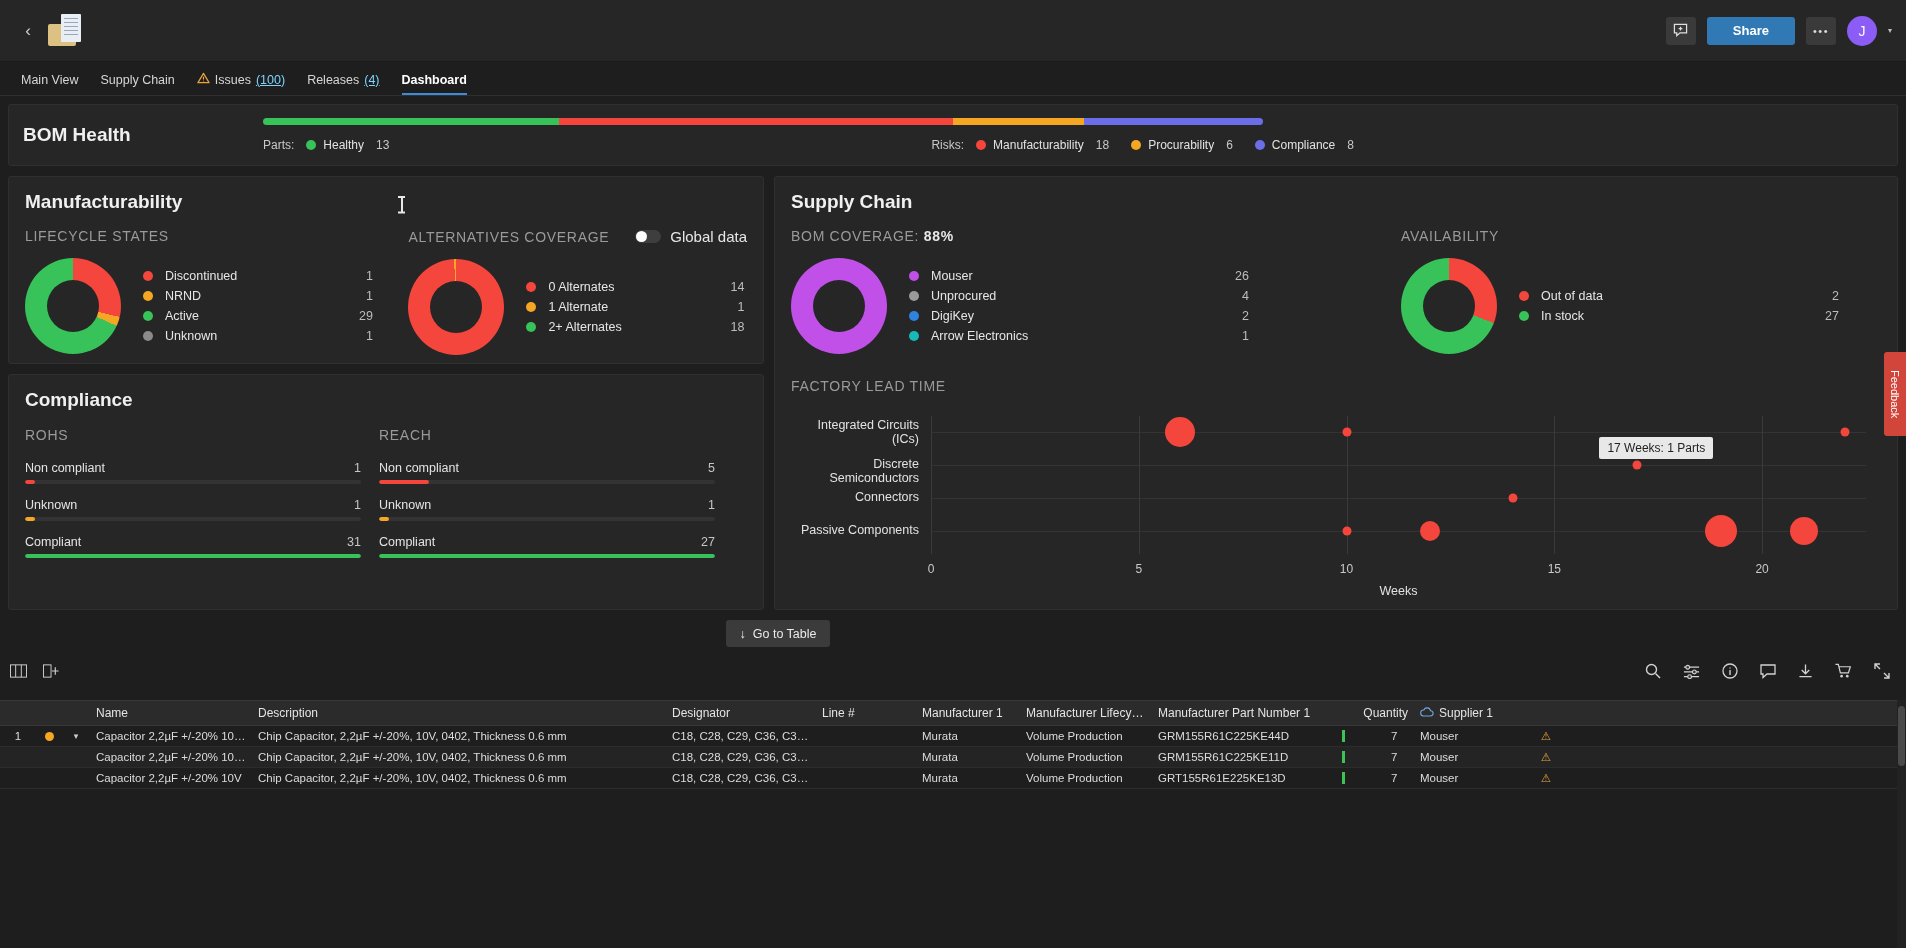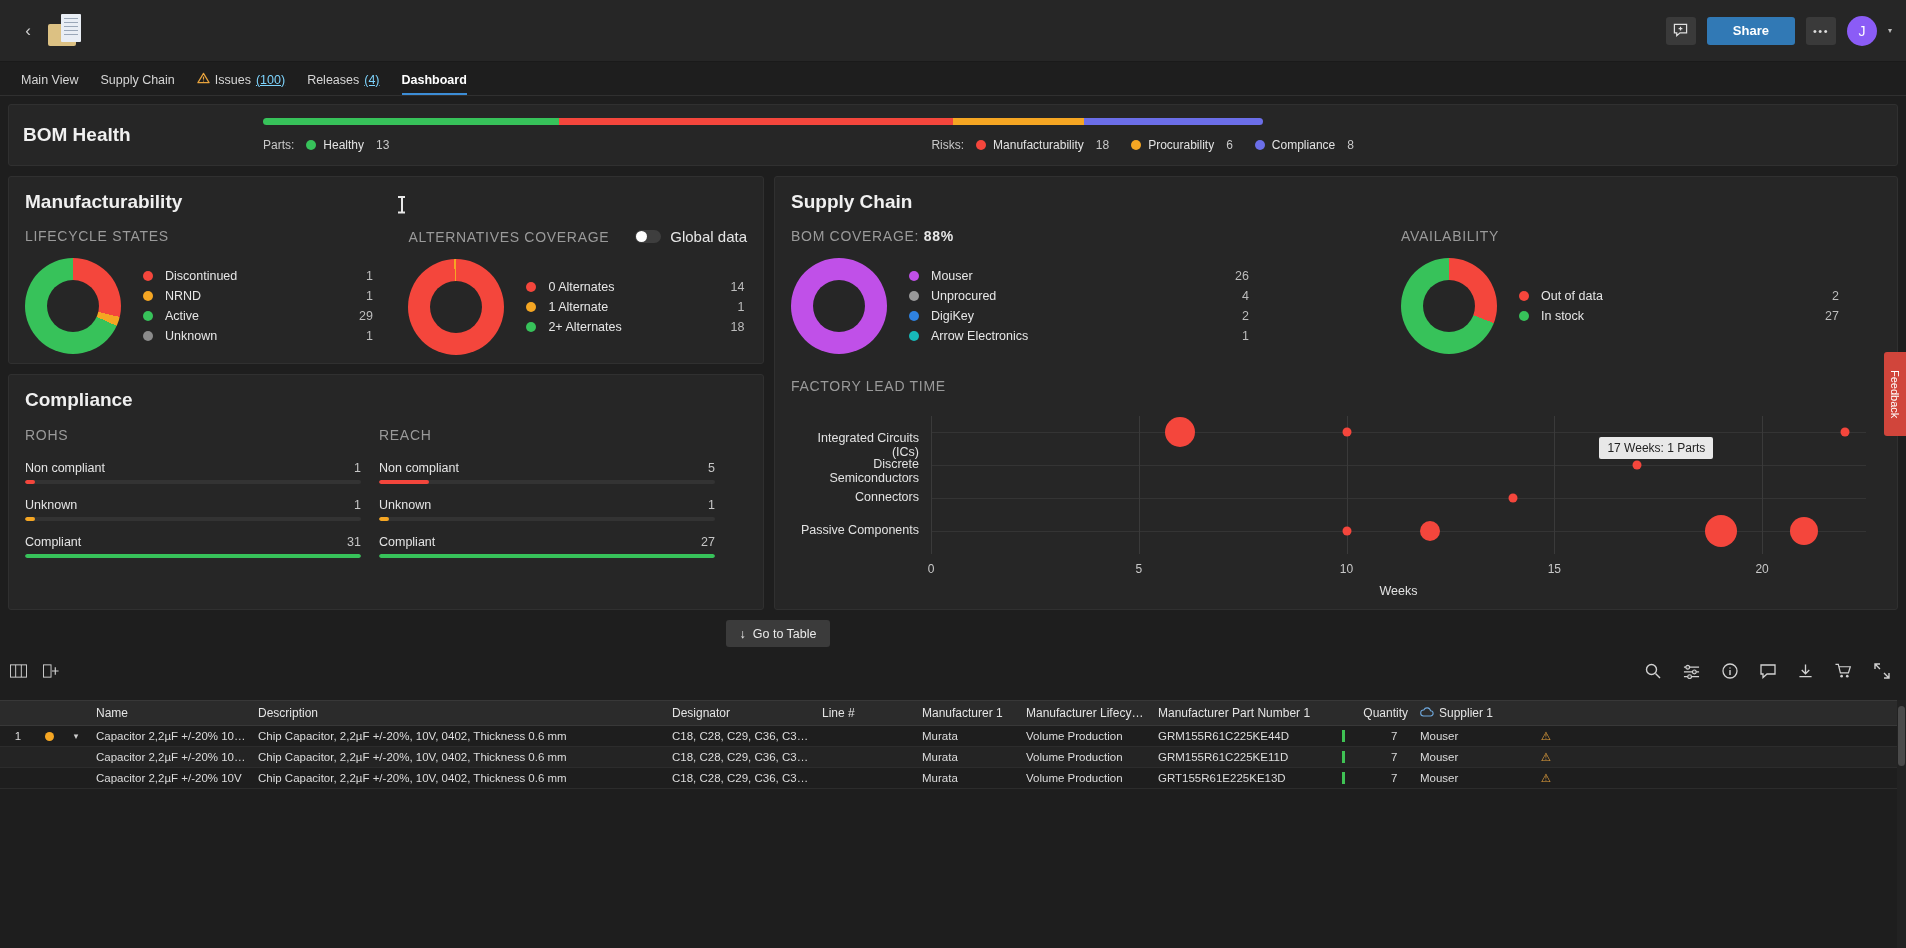--- a/index.html
+++ b/index.html
@@ -435,21 +435,21 @@
               <span class="nm">In stock</span>
               <span class="vl" style="width: 30px; margin-left: auto;">27</span>
             </div>
           </div>
       </div>
     </div>
   </div>
   <div style="margin-top:24px;">
     <div class="sec-label">FACTORY LEAD TIME</div>
     <div class="lt-chart" id="lead-time-chart" style="height:200px; margin-top:8px;">
-        <div class="lt-ylabel" style="right: 0px; left: 0px; width: 128px; top: 29px;">Integrated Circuits (ICs)</div>
+        <div class="lt-ylabel" style="right: 0px; left: 0px; width: 128px; top: 16px;">Integrated Circuits (ICs)</div>
         <div class="lt-gridh" style="left: 140px; width: 935px; top: 30px;"></div>
         <div class="lt-ylabel" style="right: 0px; left: 0px; width: 128px; top: 55px;">Discrete Semiconductors</div>
         <div class="lt-gridh" style="left: 140px; width: 935px; top: 63px;"></div>
         <div class="lt-ylabel" style="right: 0px; left: 0px; width: 128px; top: 88px;">Connectors</div>
         <div class="lt-gridh" style="left: 140px; width: 935px; top: 96px;"></div>
         <div class="lt-ylabel" style="right: 0px; left: 0px; width: 128px; top: 121px;">Passive Components</div>
         <div class="lt-gridh" style="left: 140px; width: 935px; top: 129px;"></div>
         <div class="lt-gridv" style="left: 140px; top: 14px; height: 138px;"></div>
         <div class="lt-tick" style="left: 140px; top: 160px;">0</div>
         <div class="lt-gridv" style="left: 347.778px; top: 14px; height: 138px;"></div>

